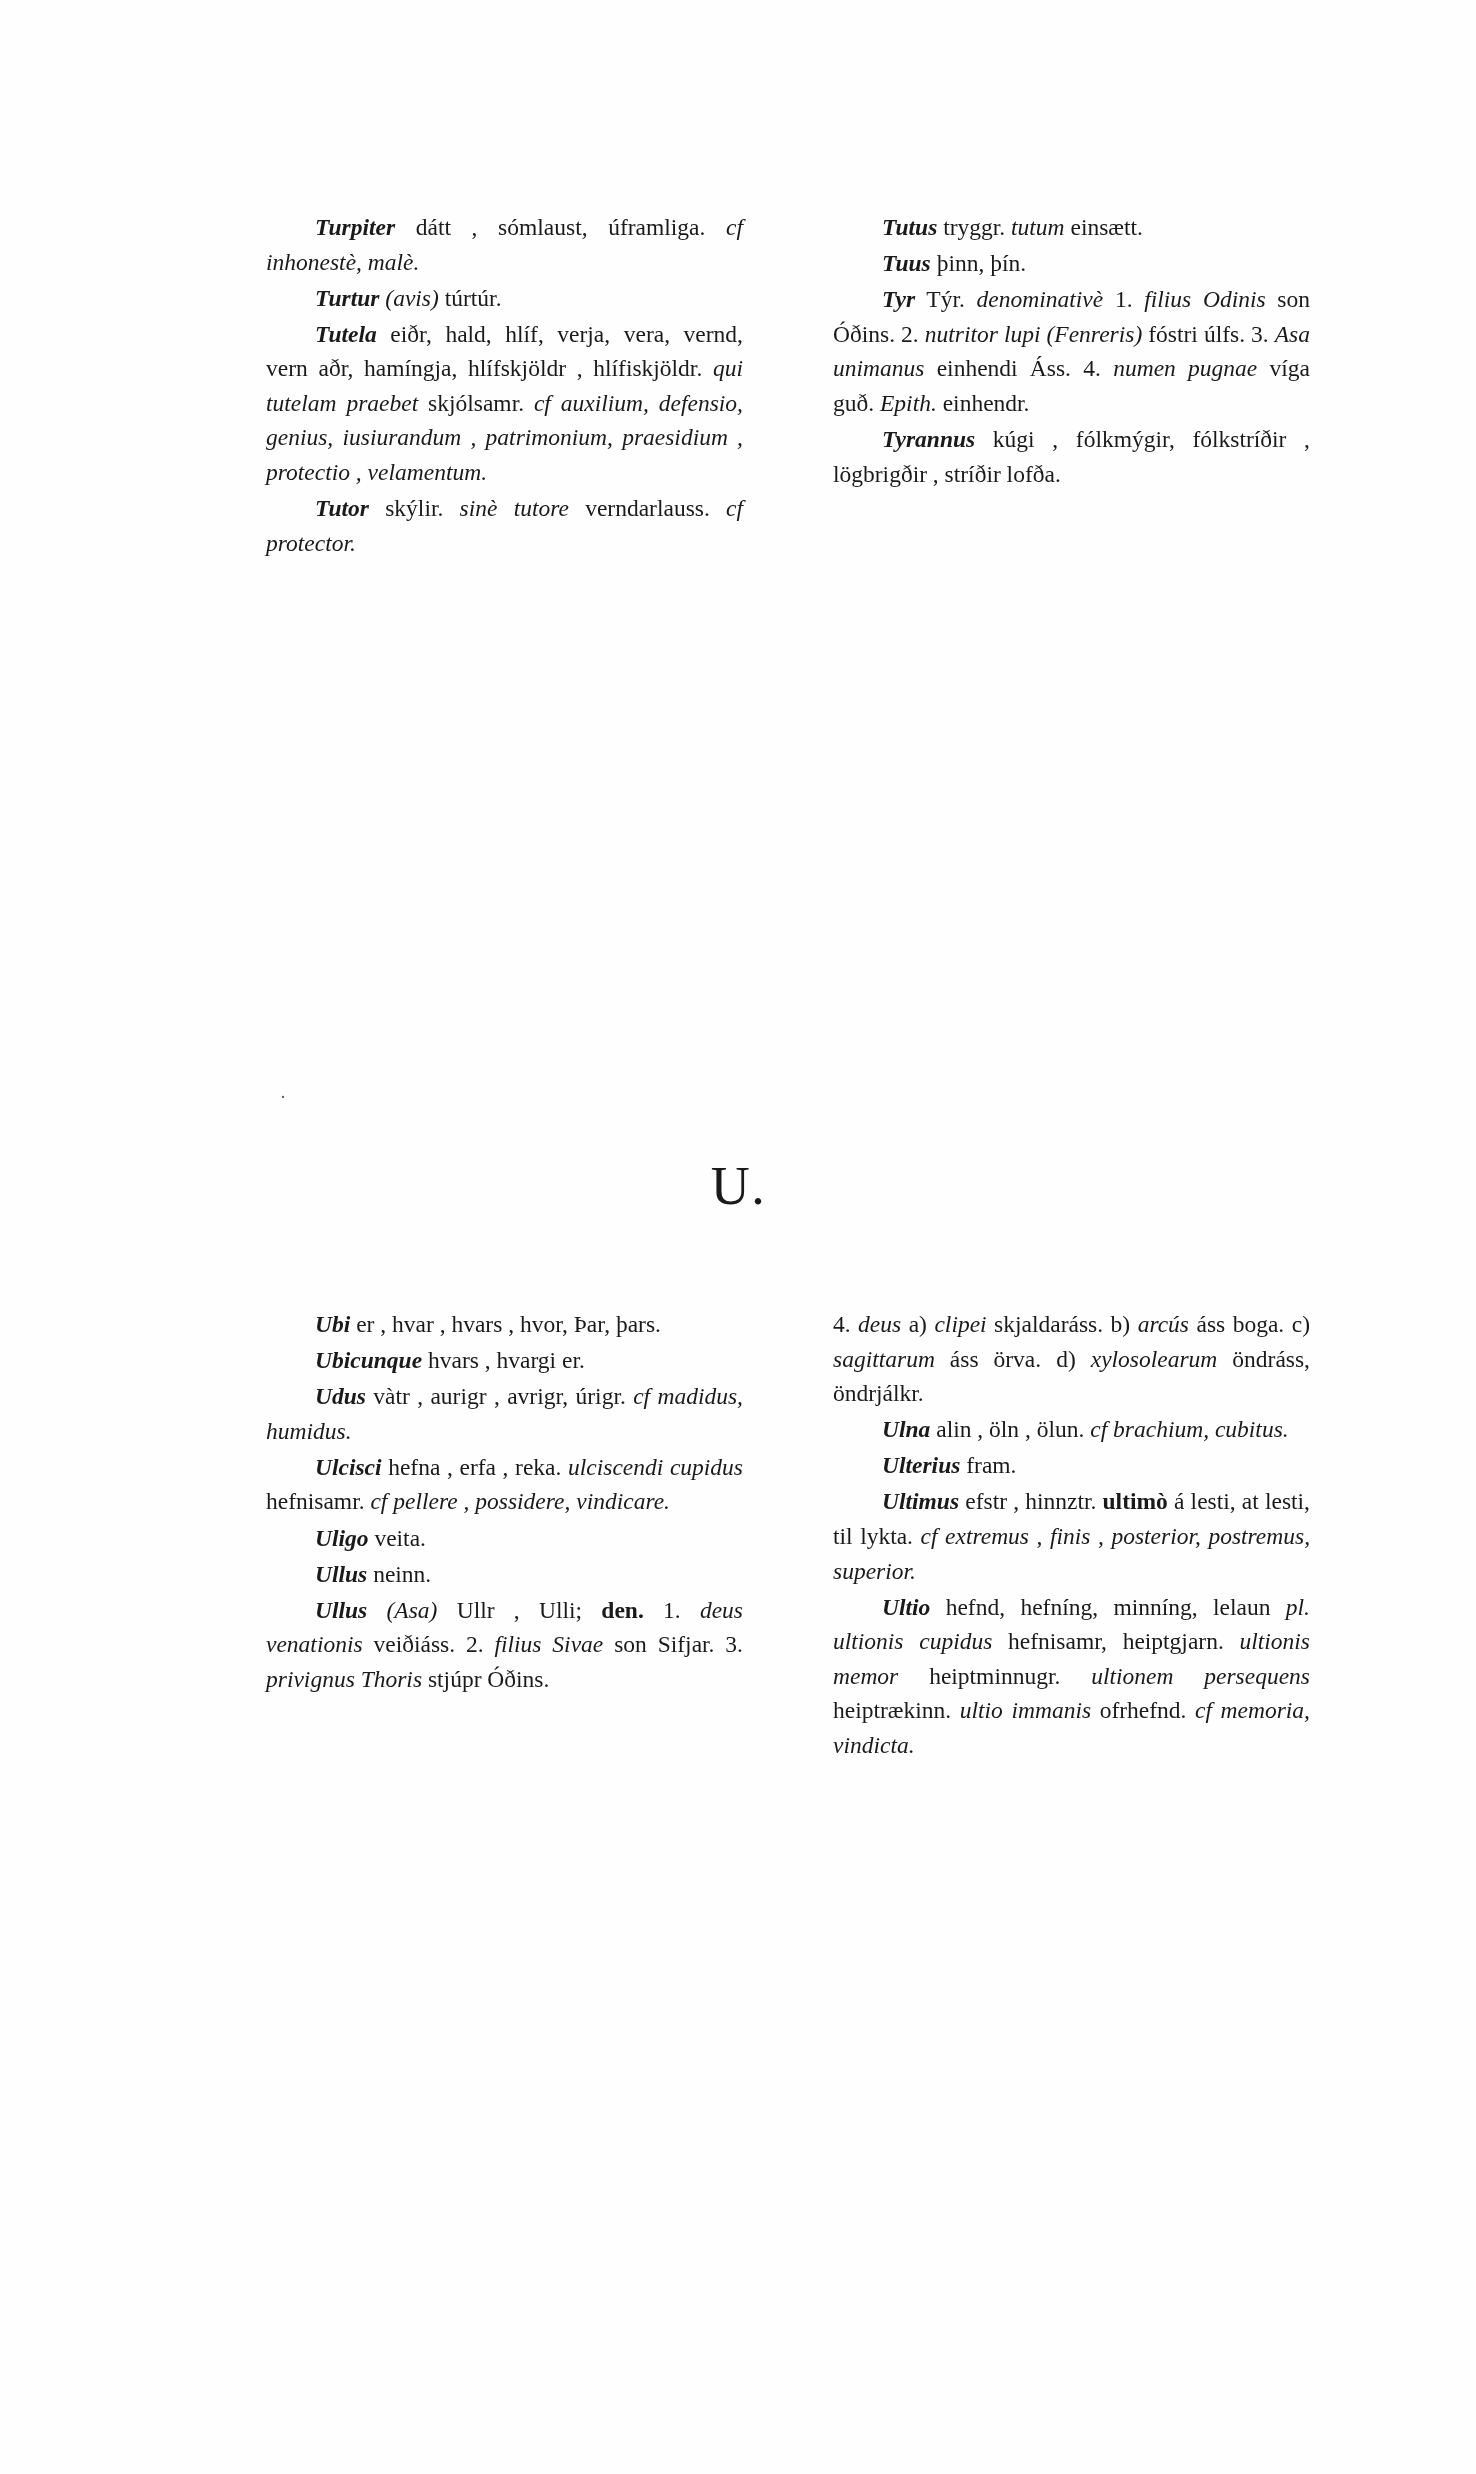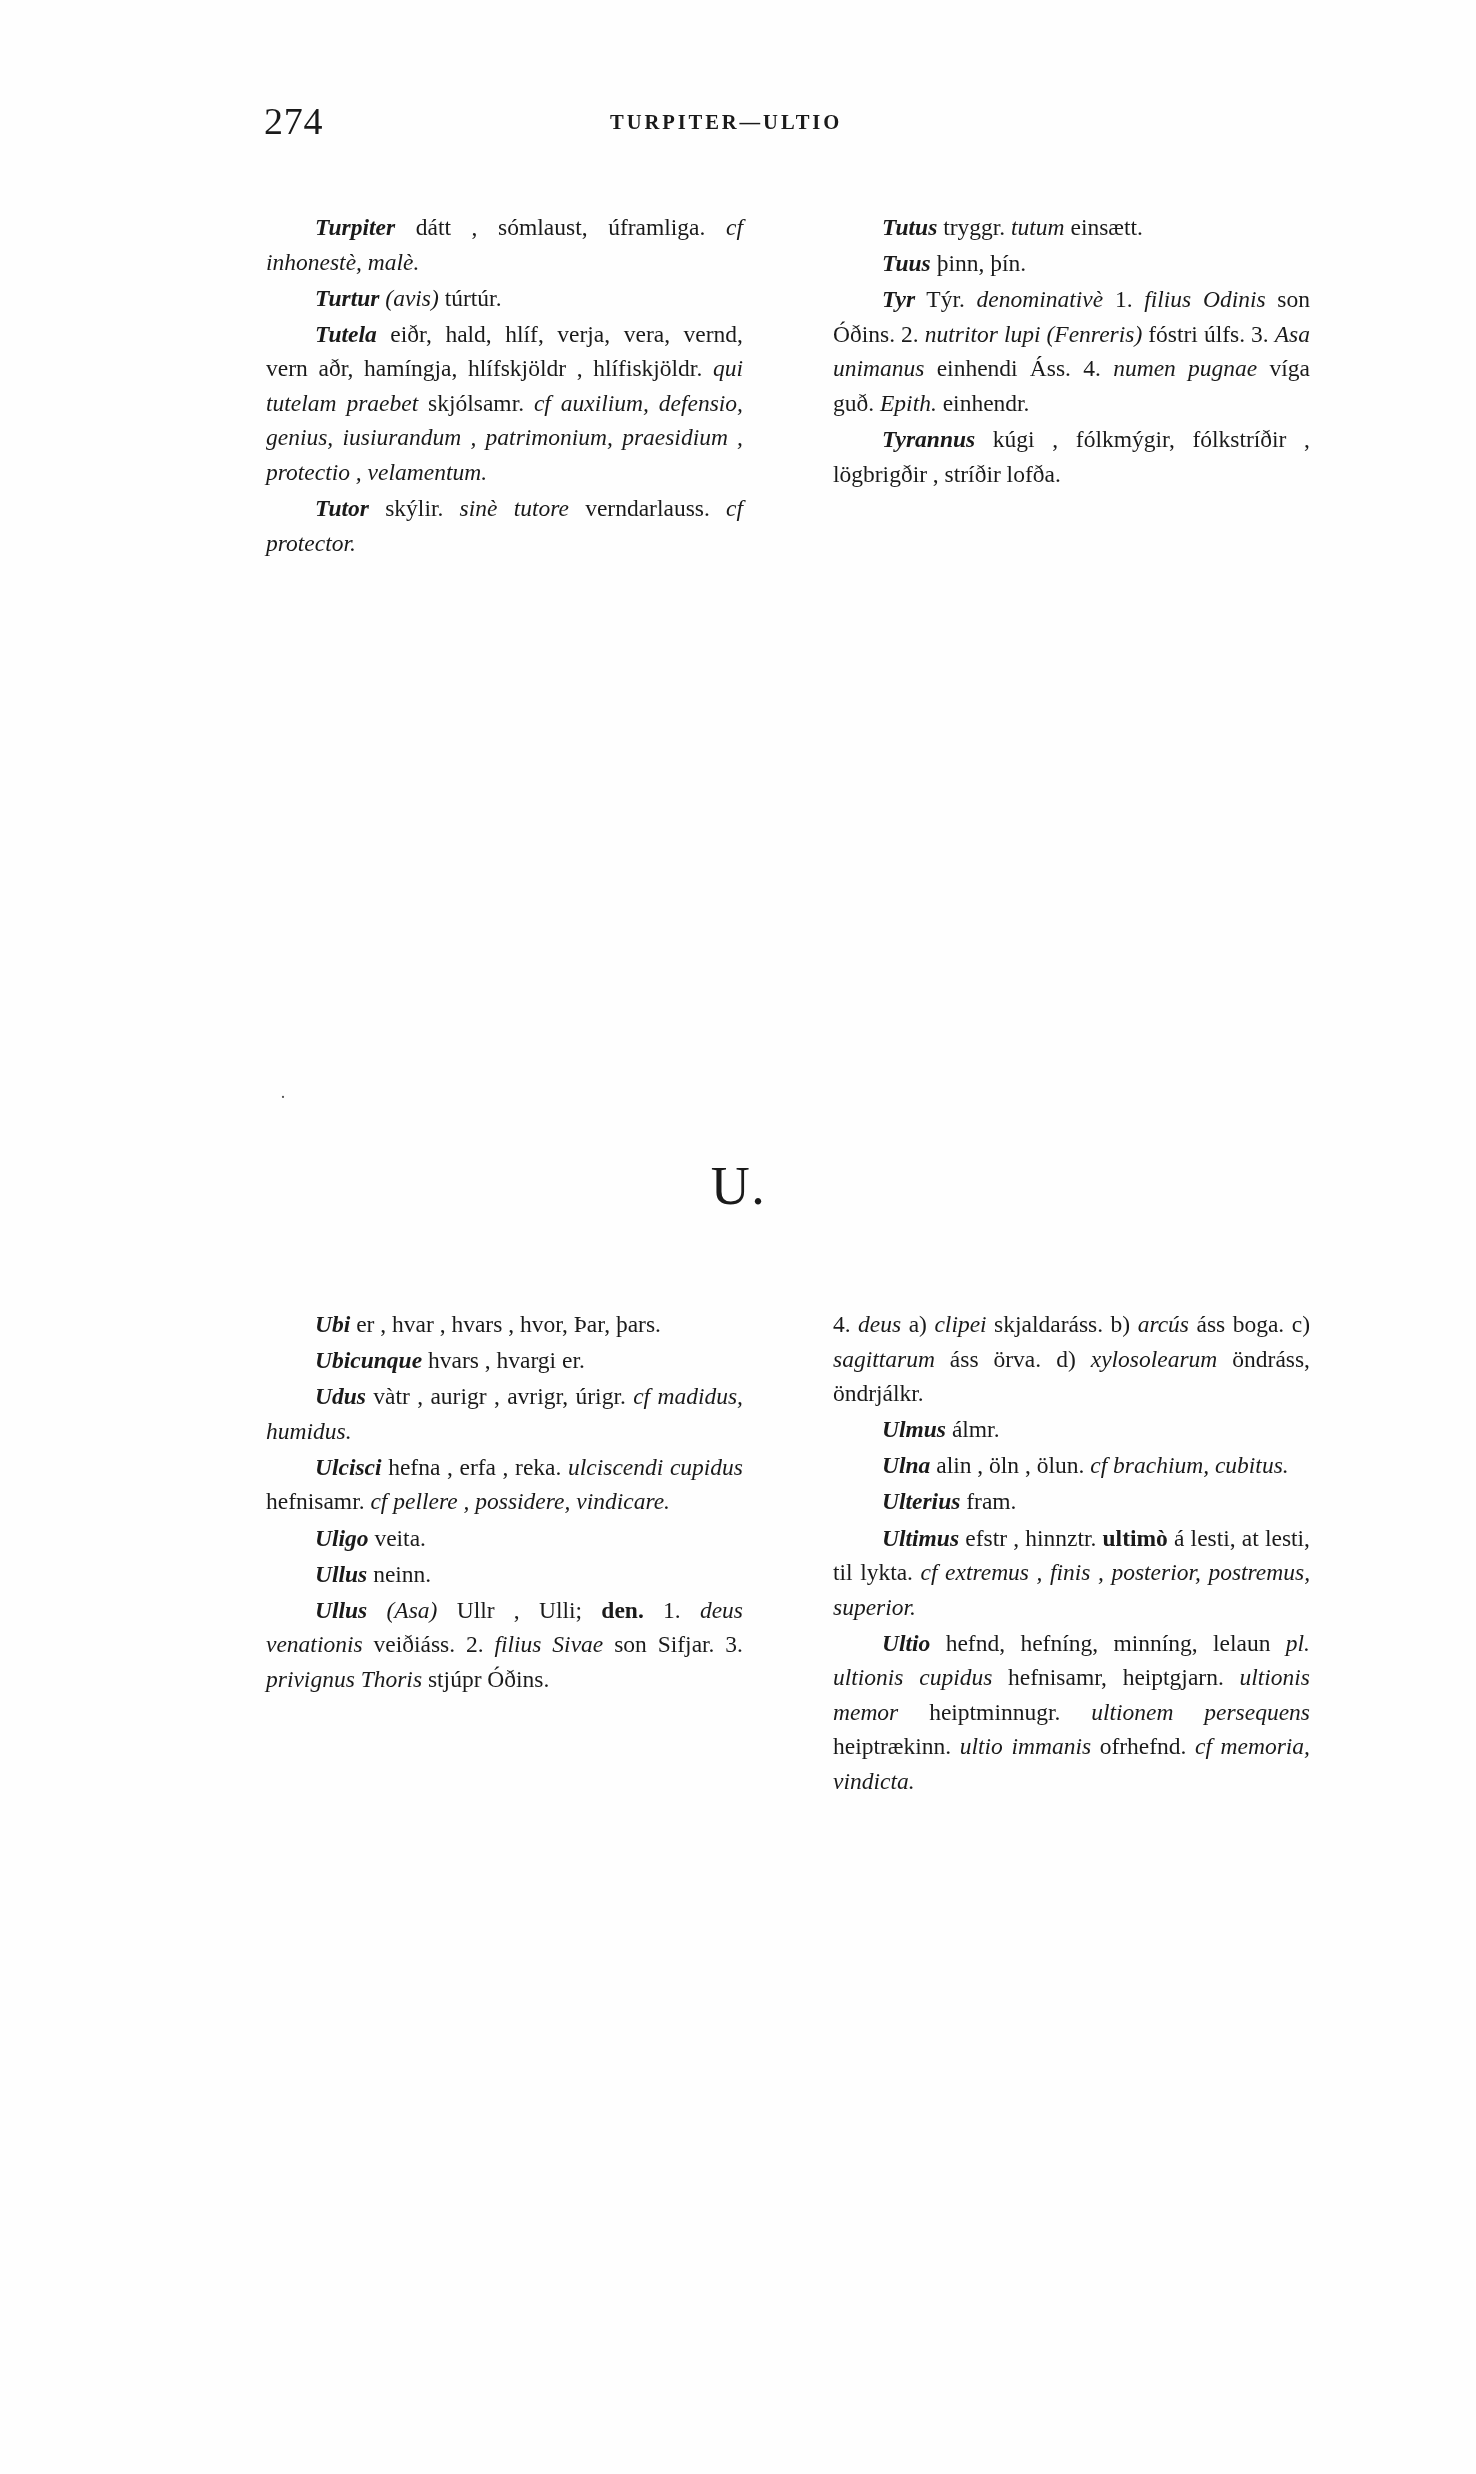--- a/index.html
+++ b/index.html
@@ -101,24 +101,20 @@
     top: 1087px;
     font-size: 18px;
     color: #555;
   }
 </style>
 </head>
 <body>
 
 <div class="page">
 
-  <div class="header">
-    <div class="folio">274</div>
-    <div class="running-head">TURPITER—ULTIO</div>
-  </div>
 
   <div class="col col-left-top">
 
     <p class="e">
       <b class="hw">Turpiter</b><span> dátt ,   sómlaust, úframliga. </span><i>cf inhonestè, malè.</i>
     </p>
 
 
     <p class="e">
       <b class="hw">Turtur</b>&nbsp;<i>(avis)</i><span> túrtúr.</span>
@@ -188,23 +184,20 @@
       <b class="hw">Ullus</b>&nbsp;<i>(Asa)</i><span> Ullr ,  Ulli; </span><b class="bi">den.</b><span> 1. </span><i>deus venationis</i><span> veiðiáss.  2. </span><i>filius Sivae</i><span> son Sifjar.  3. </span><i>privignus Thoris</i><span> stjúpr Óðins.</span>
     </p>
   </div>
 
   <div class="col col-right-bot">
 
     <p class="e noind">
       <span>4. </span><i>deus</i><span> a) </span><i>clipei</i><span> skjaldaráss.  b) </span><i>arcús</i><span> áss  boga.   c) </span><i>sagittarum</i><span> áss  örva.   d) </span><i>xylosolearum</i><span> öndráss, öndrjálkr.</span>
     </p>
 
-    <p class="e">
-      <b class="hw">Ulmus</b><span> álmr.</span>
-    </p>
 
     <p class="e gap">
       <b class="hw">Ulna</b><span> alin ,  öln ,  ölun. </span><i>cf brachium, cubitus.</i>
     </p>
 
     <p class="e gap">
       <b class="hw">Ulterius</b><span> fram.</span>
     </p>
 
     <p class="e gap">

